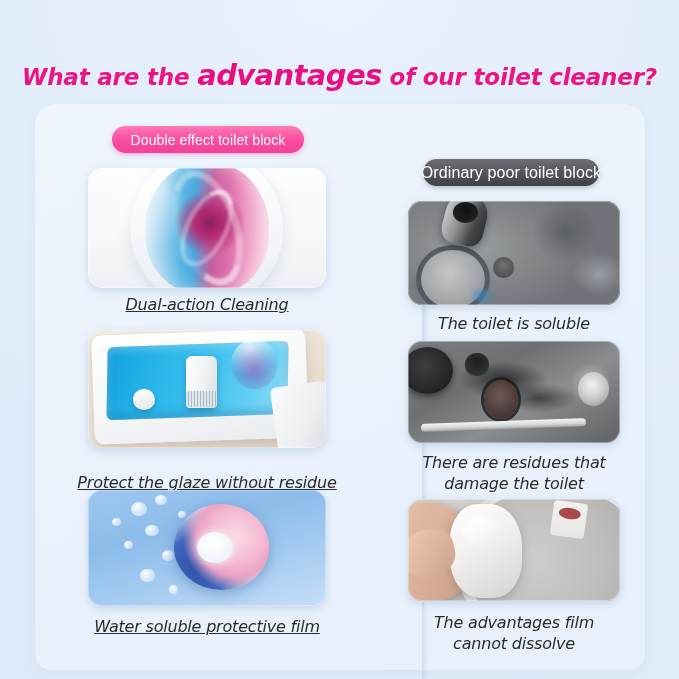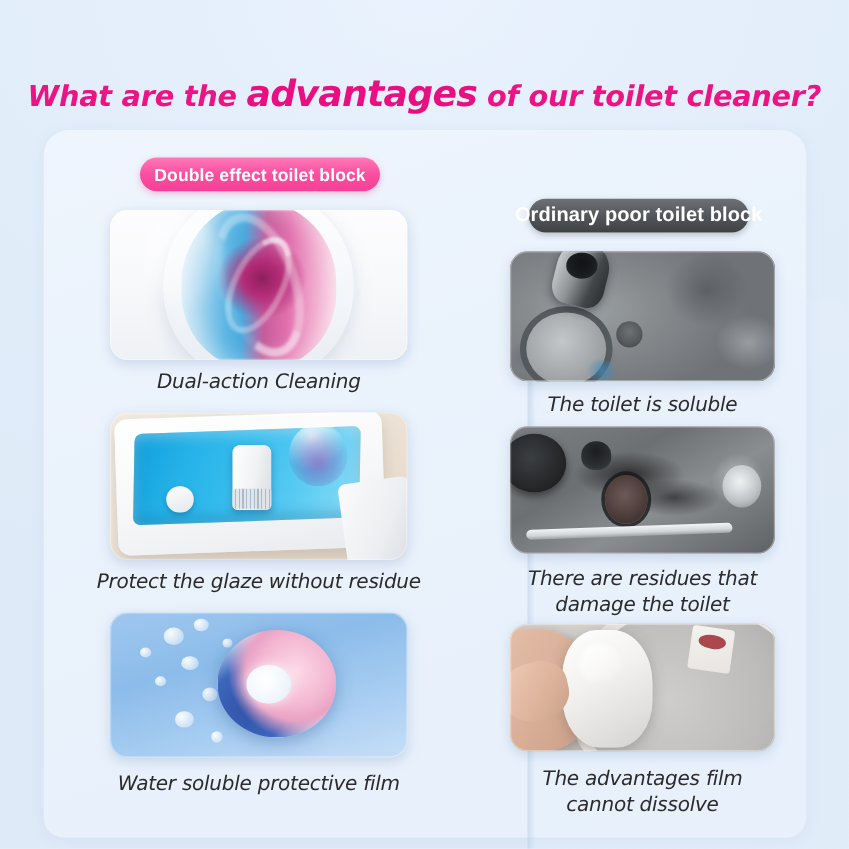--- a/index.html
+++ b/index.html
@@ -82,21 +82,20 @@
   .pill {
     position: absolute;
     display: flex;
     align-items: center;
     justify-content: center;
     border-radius: 999px;
     color: #ffffff;
     white-space: nowrap;
     font-size: 14px;
     letter-spacing: 0.1px;
-    font-weight: bold;
   }
   .pill-good {
     left: 112px;
     top: 126px;
     width: 192px;
     height: 27px;
     background: linear-gradient(180deg, #ff7ab8 0%, #fb4fa0 48%, #f63f97 100%);
     box-shadow: 0 2px 5px rgba(226,80,150,0.35);
   }
   .pill-bad {
@@ -138,24 +137,24 @@
   .cap {
     position: absolute;
     text-align: center;
     color: #2b2b2b;
     font-family: "DejaVu Sans", sans-serif;
     font-style: italic;
     font-size: 16px;
     line-height: 20px;
     letter-spacing: -0.2px;
   }
-  .cap-left  { left: 46px;  width: 322px; }
+  .cap-left  { left: 46px;  width: 322px; text-decoration: underline; }
   .cap-right { left: 398px; width: 232px; }
   .cap-l1 { top: 295px; }
-  .cap-l2 { top: 455px; }
+  .cap-l2 { top: 473px; }
   .cap-l3 { top: 617px; }
   .cap-r1 { top: 314px; }
   .cap-r2 { top: 452px; }
   .cap-r3 { top: 612px; }
   .cap-r2, .cap-r3 { line-height: 21px; font-style: italic; }
 
   
   .scene { position: absolute; inset: 0; }
 
   

